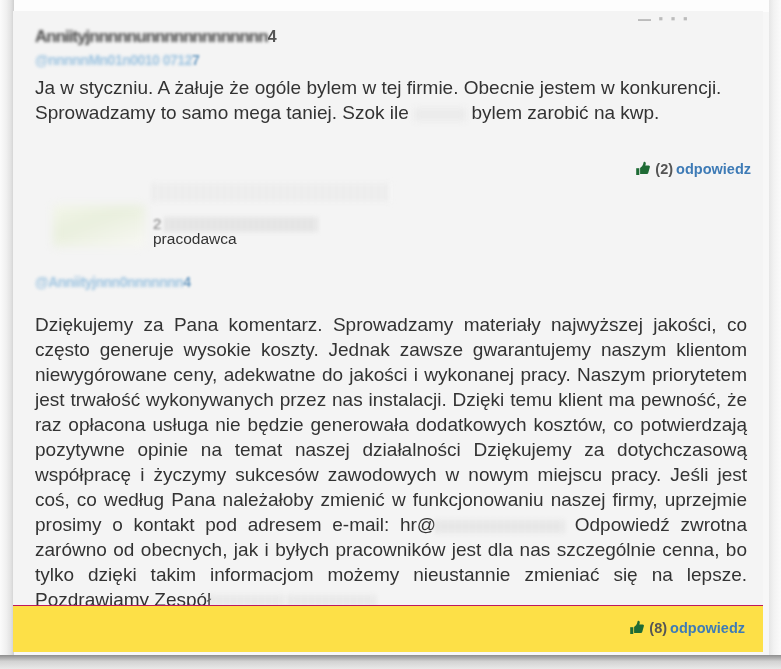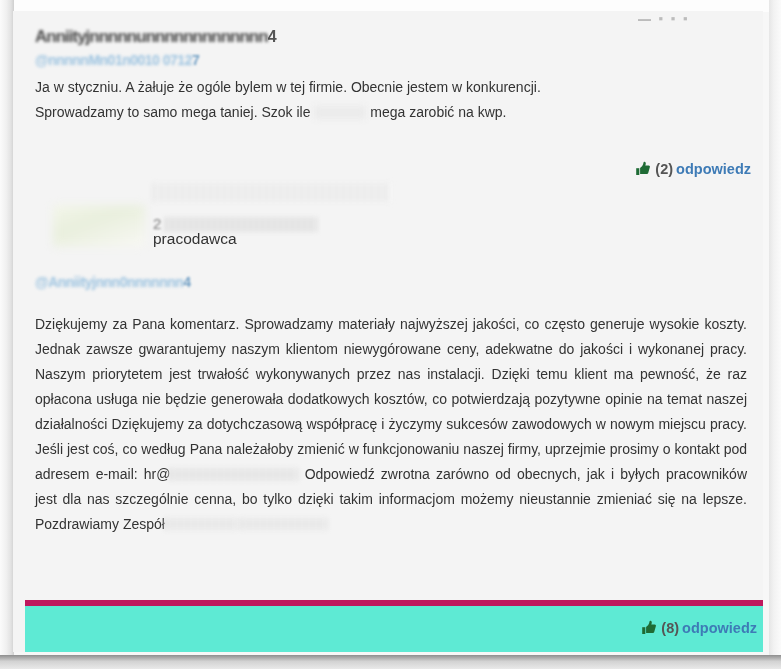--- a/index.html
+++ b/index.html
@@ -149,21 +149,21 @@
   .mention-blur {
     display: inline-block;
     color: #9cc3e0;
     font-size: 14px;
     font-weight: bold;
     filter: blur(1.5px);
     letter-spacing: -0.5px;
     vertical-align: middle;
   }
   .body-text {
-    font-size: 14px;
+    font-size: 19px;
     line-height: 25px;
     color: #333333;
     text-align: justify;
     margin-top: 6px;
   }
   .body-text.nohyphen { text-align: left; }
 
   
   .inline-blur {
     display: inline-block;
@@ -273,26 +273,26 @@
     white-space: nowrap;
     margin-top: -2px;
   }
   #reply-body {
     margin-top: 21px;
   }
 
   
   #card-footer {
     position: absolute;
-    left: 12px;
+    left: 0;
     bottom: 0;
     width: 750px;
     height: 46px;
-    background: #5eead4;
-    border-top: 6px solid #be185d;
+    background: #fde047;
+    border-top: 1px solid #be185d;
   }
 </style>
 </head>
 <body>
 
 <div id="page">
 
   <div id="gutter-top"></div>
   <div id="gutter-left"></div>
   <div id="gutter-right"></div>
@@ -310,21 +310,21 @@
         </div>
 
         <div class="mention-line">
           <span class="mention-blur">@nnnnnMn01n0010 0712</span><span class="mention-blur" style="filter:blur(0.8px);color:#6f9ec4;">7</span>
         </div>
 
         <div class="body-text nohyphen">
           <span>Ja w styczniu. A żałuje że ogóle bylem w tej firmie. Obecnie jestem w konkurencji.</span><br>
           <span>Sprowadzamy to samo mega taniej. Szok ile</span>
           <span class="inline-blur"></span>
-          <span>mega zarobić na kwp.</span>
+          <span>bylem zarobić na kwp.</span>
         </div>
 
         <div class="actions-row" style="top:134px;right:-4px;">
           <span class="thumb-icon">
             <svg width="16" height="16" viewBox="0 0 16 16" aria-hidden="true">
               <path d="M1.2 7.2h3.1V14H1.2z" fill="#1f6b35"></path>
               <path d="M5.1 7.0c1.5-1.0 2.7-2.4 3.1-3.9.2-.8.1-1.7.6-2.1.6-.4 1.5-.1 1.8.5.4.8.1 2.0-.3 3.0h3.4c.9 0 1.5.8 1.2 1.6l-1.6 5.6c-.2.8-.9 1.3-1.7 1.3H5.1z" fill="#1f6b35"></path>
             </svg>
           </span><span class="vote-count">(2)</span><a class="reply-link" href="#">odpowiedz</a>
         </div>

